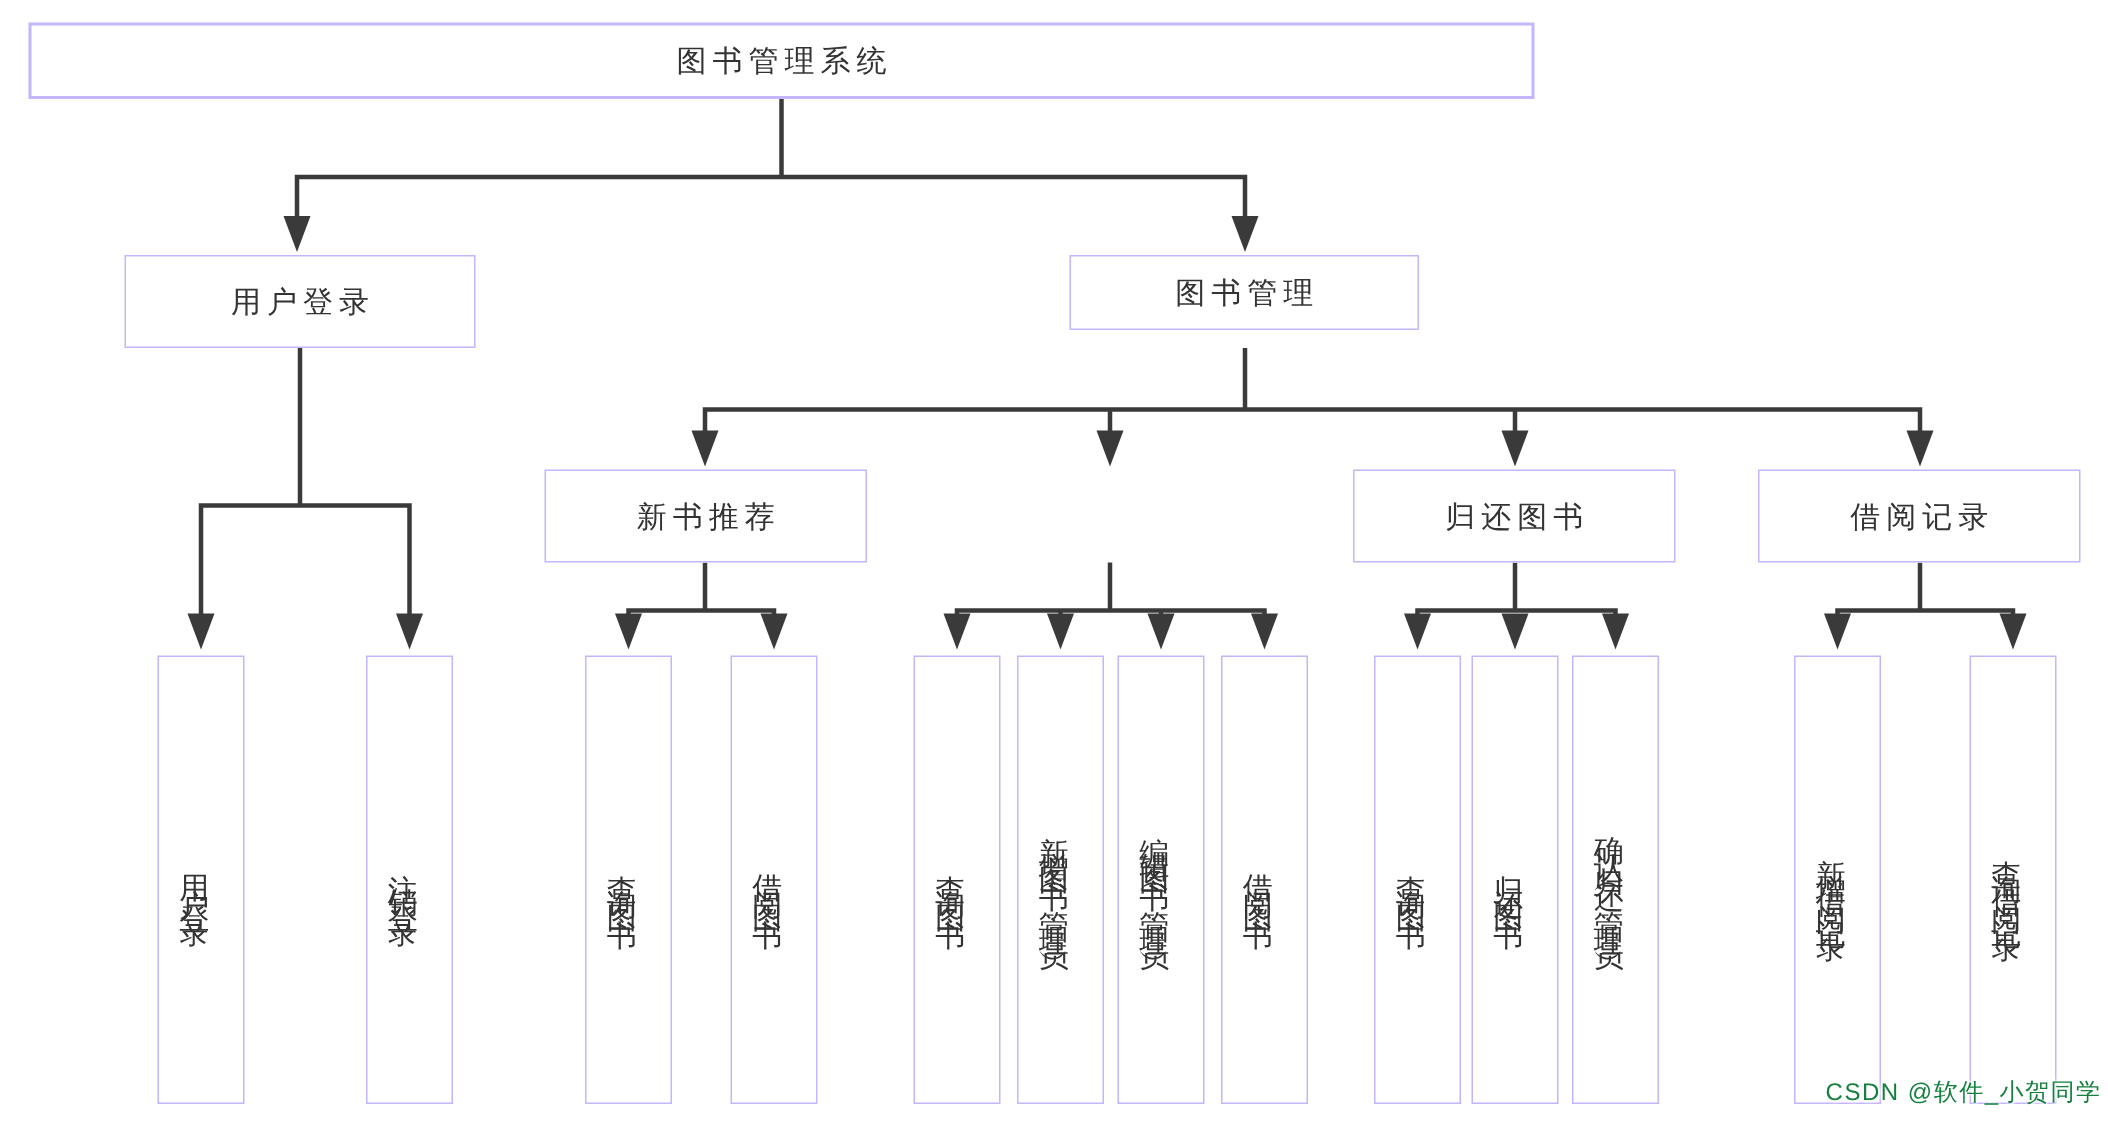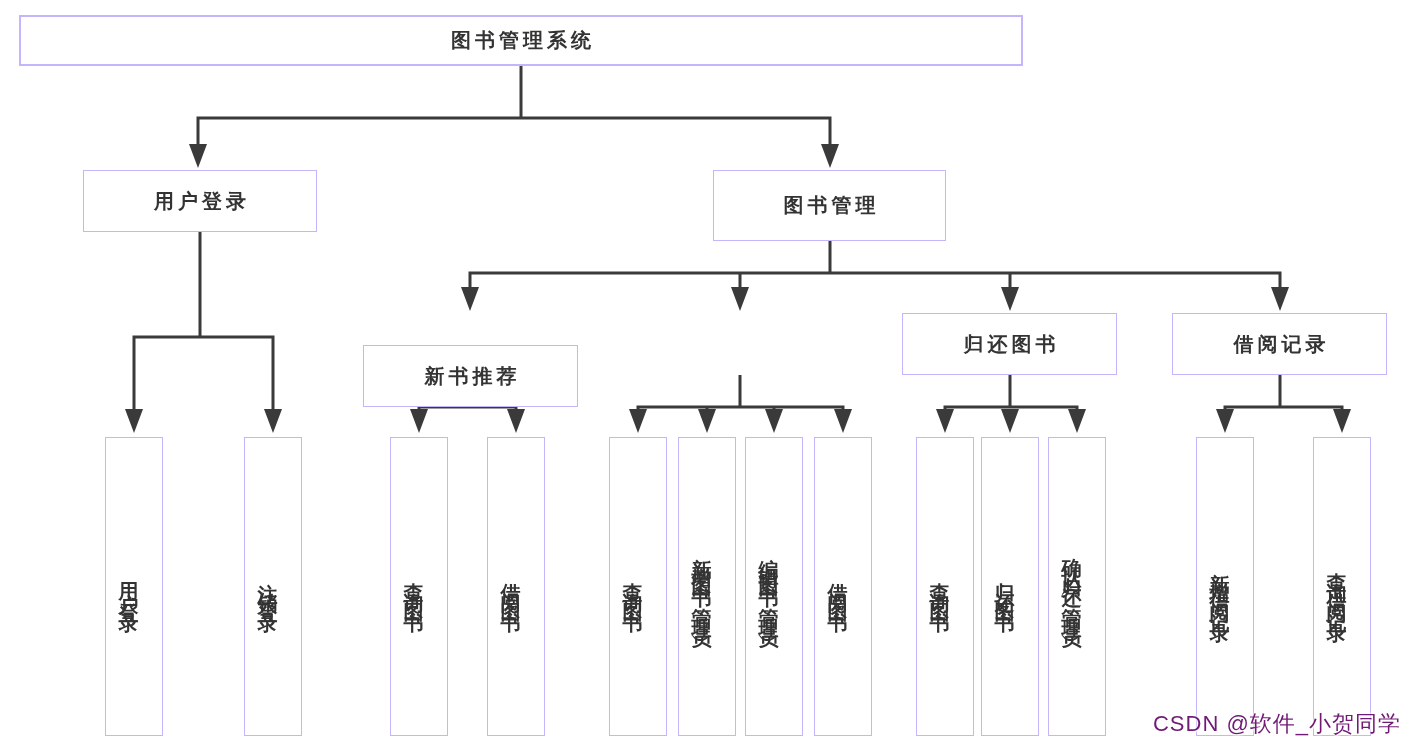--- a/index.html
+++ b/index.html
@@ -20,61 +20,60 @@
     position: absolute;
     box-sizing: border-box;
     background: #ffffff;
     border: 1px solid #c4b5fd;
     display: flex;
     align-items: center;
     justify-content: center;
     color: #333333;
     font-size: 20px;
     z-index: 2;
-    font-weight: bold;
   }
   .box.lvl1 { border-width: 2px; }
   .hlabel {
     letter-spacing: 4px;
     text-indent: 4px;
     white-space: nowrap;
   }
   .vbox .vlabel {
     writing-mode: vertical-rl;
     line-height: 1;
     letter-spacing: 10px;
     margin-block-end: -10px;
   }
   
   .n-root { left: 19px;  top: 15px;  width: 1004px; height: 51px; }
   
   .n-l2a  { left: 83px;  top: 170px; width: 234px;  height: 62px; }
-  .n-l2b  { left: 713px; top: 170px; width: 233px;  height: 71px; }
+  .n-l2b  { left: 713px; top: 170px; width: 233px;  height: 50px; }
   
   .lvl3   { top: 313px; width: 215px; height: 62px; }
-  .n-l3a  { left: 363px; margin-top: 32px; }
+  .n-l3a  { left: 363px; }
   .n-l3b  { left: 633px; }
   .n-l3c  { left: 902px; }
   .n-l3d  { left: 1172px; justify-content: center; }
   
   .vbox   { top: 437px; width: 58px; height: 299px; }
   .n-g1a { left: 105px; }  .n-g1b { left: 244px; }
   .n-g2a { left: 390px; }  .n-g2b { left: 487px; }
   .n-g3a { left: 609px; }  .n-g3b { left: 678px; }
   .n-g3c { left: 745px; }  .n-g3d { left: 814px; }
   .n-g4a { left: 916px; }  .n-g4b { left: 981px; }  .n-g4c { left: 1048px; }
   .n-g5a { left: 1196px; } .n-g5b { left: 1313px; }
   .watermark {
     position: absolute;
     right: 4px;
     bottom: 8px;
     z-index: 3;
-    font-size: 22px;
+    font-size: 16px;
     letter-spacing: 1px;
-    color: #701a75;
+    color: #15803d;
     text-shadow: 0 0 3px #ffffff, 0 0 3px #ffffff, 1px 1px 2px #ffffff;
     white-space: nowrap;
     text-align: center;
   }
 </style>
 </head>
 <body>
 
 <div class="canvas">
 

